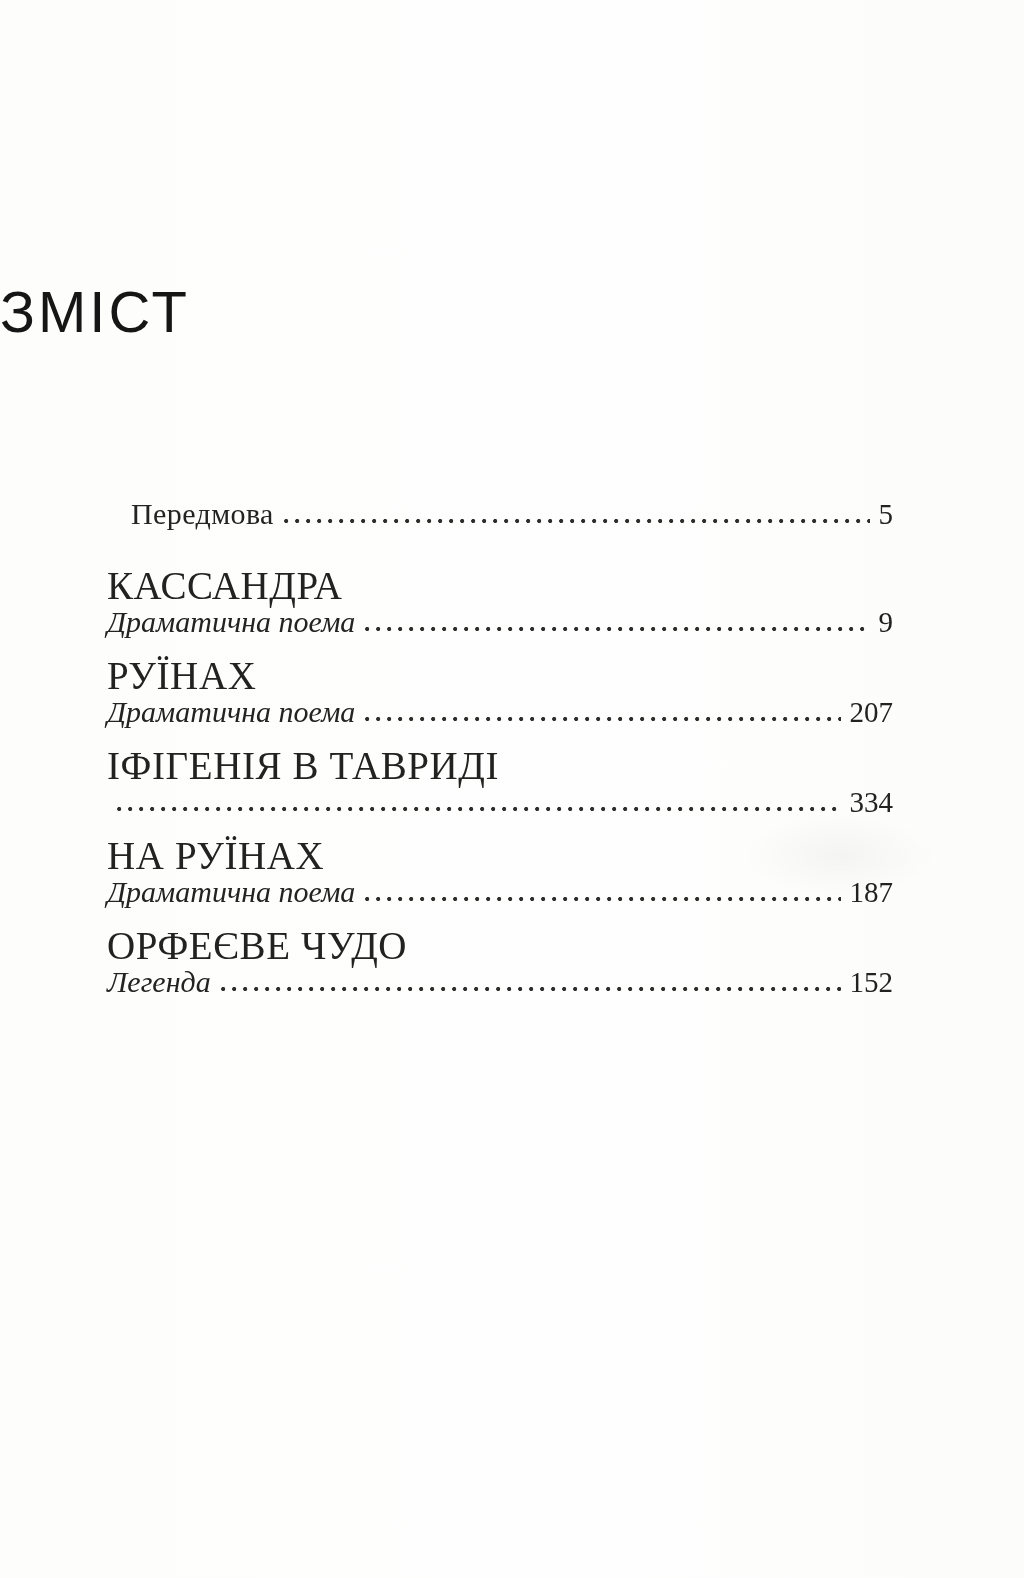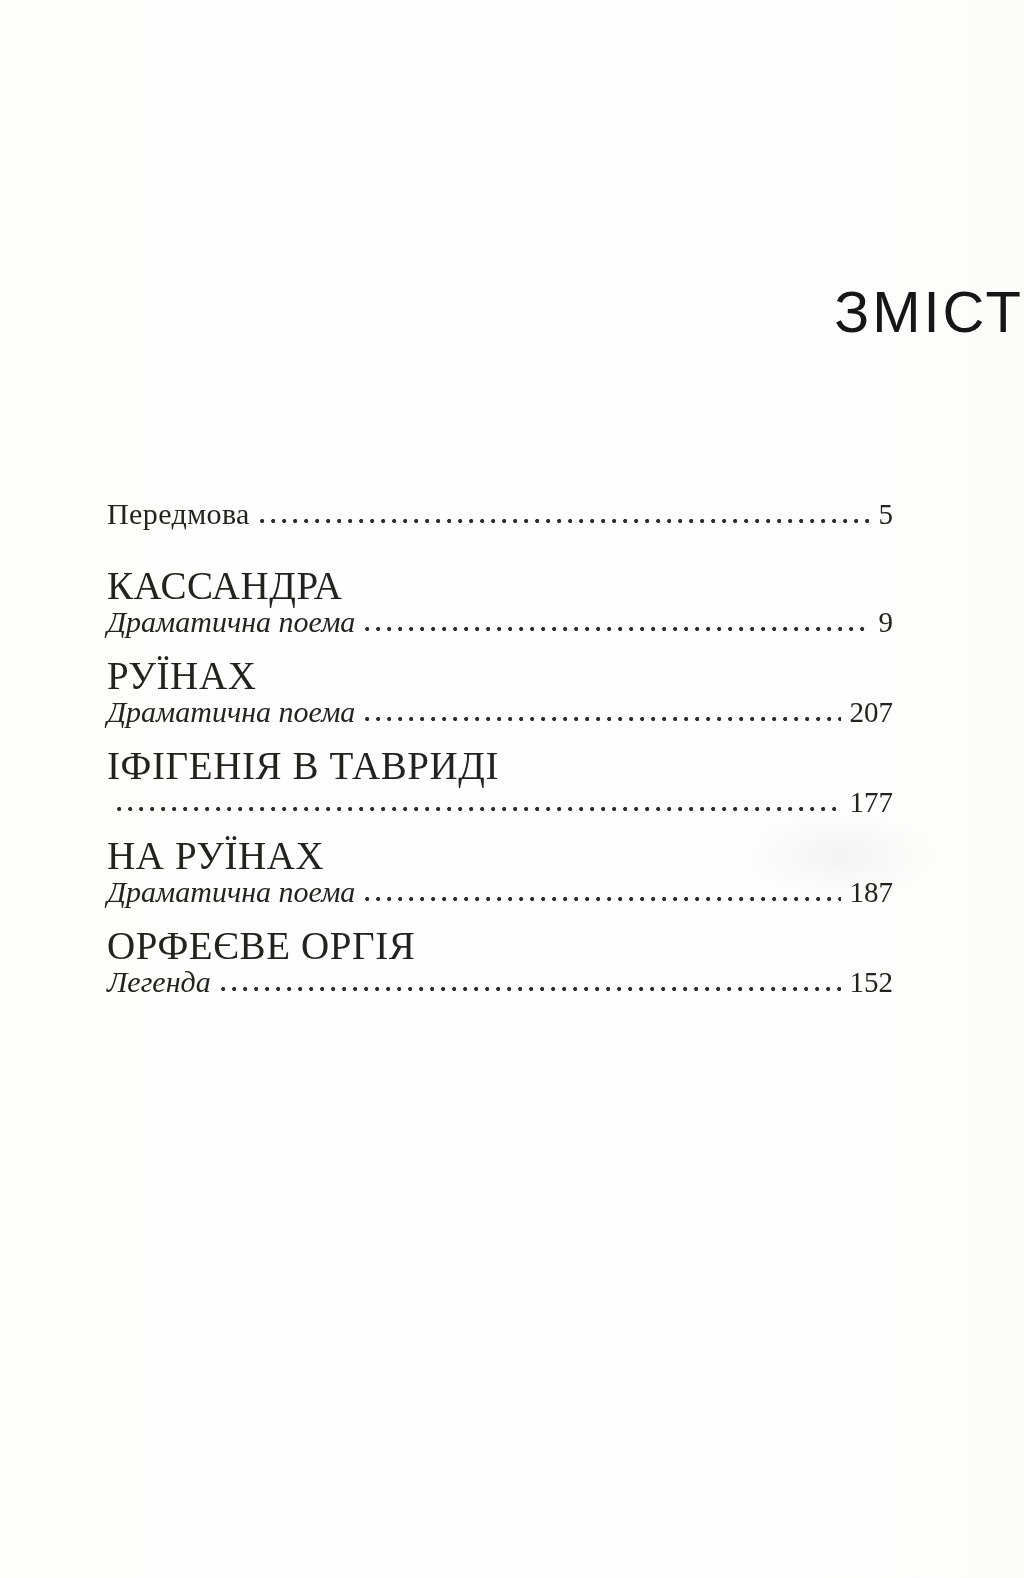--- a/index.html
+++ b/index.html
@@ -15,21 +15,21 @@
     background:
       radial-gradient(140px 60px at 840px 855px, rgba(0,0,0,0.035), rgba(0,0,0,0) 70%),
       linear-gradient(90deg, #fdfdfc 0%, #fefefe 55%, #fcfcfb 100%);
     color: #1e1e1c;
     font-family: "Liberation Serif", "DejaVu Serif", serif;
     overflow: hidden;
   }
   .toc-title {
     margin: 0;
     padding-top: 283px;
-    text-align: right;
+    text-align: left;
     font-family: "Liberation Sans", "DejaVu Sans", sans-serif;
     font-weight: 400;
     font-size: 58px;
     line-height: 58px;
     letter-spacing: 3px;
     color: #161616;
   }
   .entries {
     margin-top: 156px;
     padding-left: 107px;
@@ -52,20 +52,21 @@
   }
   .entry.single .entry-line { margin-top: 0; }
   .entry-subtitle {
     font-style: italic;
     white-space: nowrap;
     color: #232321;
   }
   .entry-subtitle.plain {
     font-style: normal;
     letter-spacing: 0.4px;
+    margin-left: 24px;
   }
   .leader {
     flex: 1 1 auto;
     align-self: flex-end;
     height: 6px;
     margin: 0 9px 7px 10px;
     background-image: radial-gradient(circle at 2.2px 3px, #2d2d2b 1.7px, rgba(0,0,0,0) 2.4px);
     background-size: 11px 6px;
     background-repeat: repeat-x;
     background-position: left bottom;
@@ -106,35 +107,35 @@
       <span class="entry-subtitle">Драматична поема</span>
       <span class="leader"></span>
       <span class="entry-page">207</span>
     </div>
   </div>
 
   <div class="entry">
     <div class="entry-heading">ІФІГЕНІЯ В ТАВРИДІ</div>
     <div class="entry-line">
       <span class="leader"></span>
-      <span class="entry-page">177</span>
+      <span class="entry-page">334</span>
     </div>
   </div>
 
   <div class="entry">
     <div class="entry-heading">НА РУЇНАХ</div>
     <div class="entry-line">
       <span class="entry-subtitle">Драматична поема</span>
       <span class="leader"></span>
       <span class="entry-page">187</span>
     </div>
   </div>
 
   <div class="entry">
-    <div class="entry-heading">ОРФЕЄВЕ ОРГІЯ</div>
+    <div class="entry-heading">ОРФЕЄВЕ ЧУДО</div>
     <div class="entry-line">
       <span class="entry-subtitle">Легенда</span>
       <span class="leader"></span>
       <span class="entry-page">152</span>
     </div>
   </div>
 </div>
 </div>
 
 </body></html>

